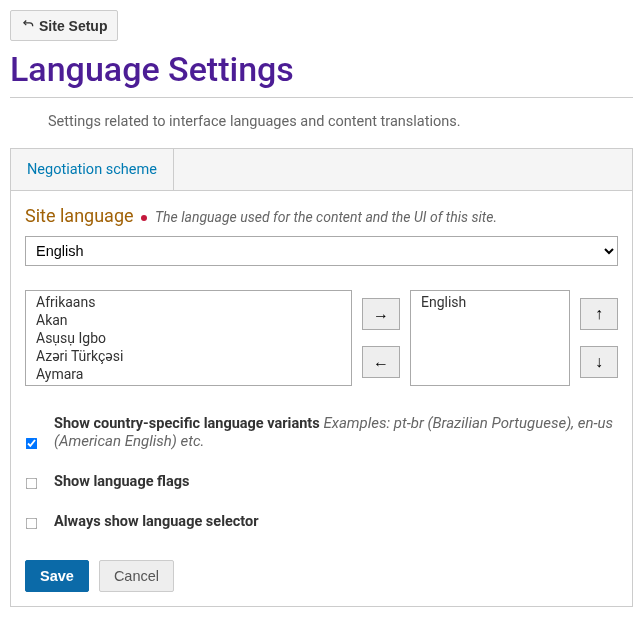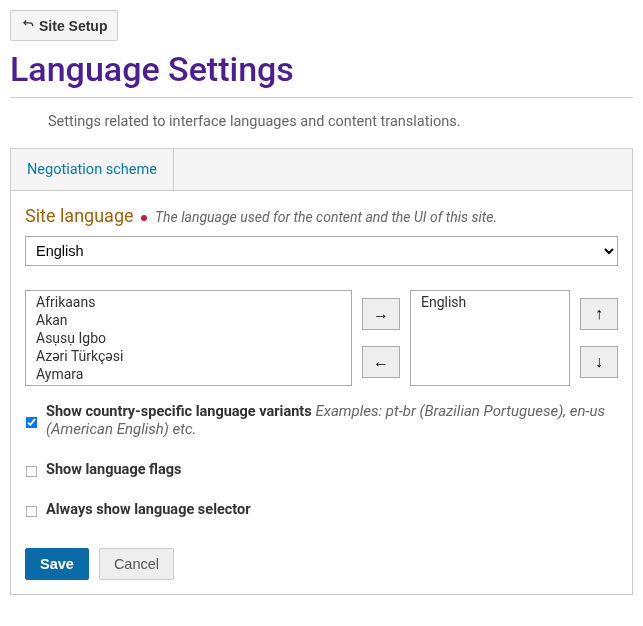--- a/index.html
+++ b/index.html
@@ -103,21 +103,21 @@
   border: 1px solid #aaa;
   font-size: 14.5px;
   background: #fff;
   margin-top: 4px;
   margin-bottom: 18px;
 }
 .transfer {
   display: flex;
   gap: 10px;
   margin-top: 6px;
-  margin-bottom: 16px;
+  margin-bottom: 28px;
 }
 .listbox {
   border: 1px solid #aaa;
   height: 96px;
   overflow-y: scroll;
   font-size: 14px;
   padding: 2px 0;
   background: #fff;
 }
 .listbox .opt {
@@ -144,21 +144,22 @@
 }
 .reorder-col {
   display: flex;
   flex-direction: column;
   gap: 16px;
   justify-content: center;
 }
 .check-block {
   margin-bottom: 22px;
   display: flex;
-  align-items: center;
+  align-items: flex-end;
+  gap: 8px;
 }
 .check-block input[type=checkbox] {
   margin-top: 4px;
   margin-right: 8px;
   transform: scale(0.9);
 }
 .check-block .cb-label {
   font-weight: 700;
   font-size: 14.5px;
 }

